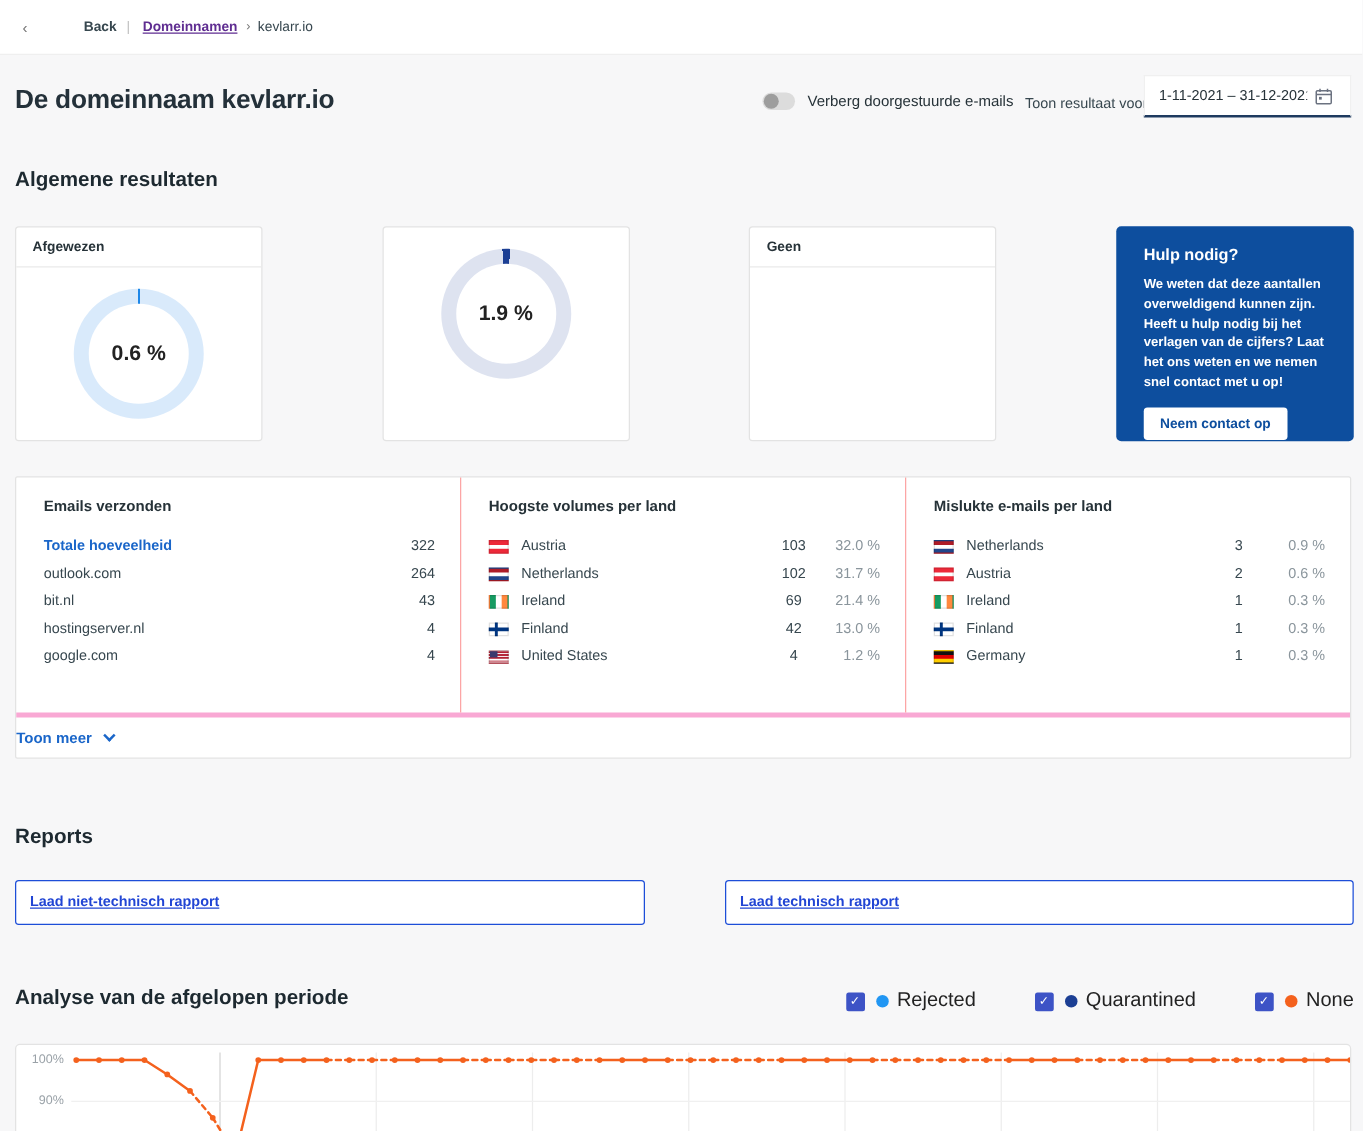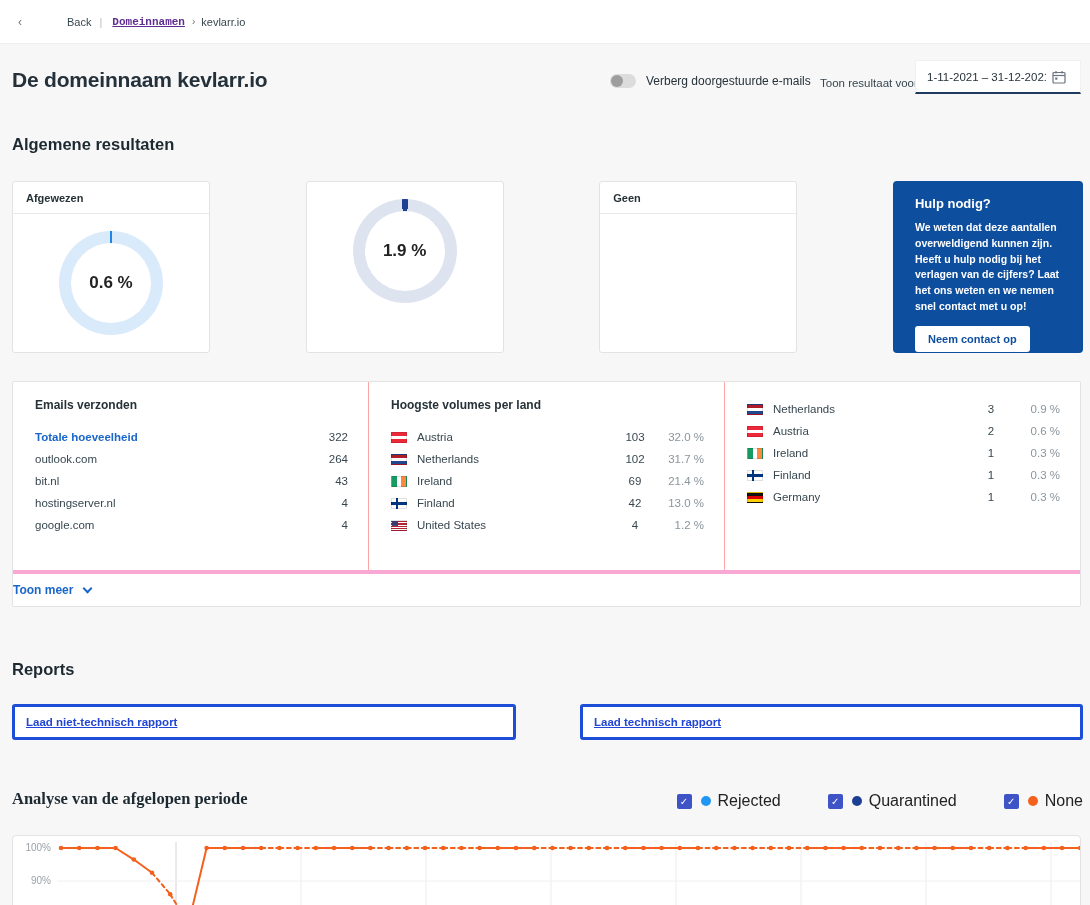--- a/index.html
+++ b/index.html
@@ -6,42 +6,42 @@
   html,body { width:1090px; height:905px; }
   body {
     font-family:"Liberation Sans","DejaVu Sans",sans-serif;
     background:#f7f7f8; color:#263238; position:relative; overflow:hidden;
   }
   
   .topbar { position:absolute; top:0; left:0; width:1090px; height:44px; background:#fff;
             border-bottom:1px solid #efefef; display:flex; align-items:center; padding-left:18px;
             font-size:11px; }
   .topbar .chev { color:#757575; margin-right:5px; font-size:12px; }
-  .topbar .back { font-weight:400; color:#37474f; margin-right:8px;padding-left:40px; }
+  .topbar .back { font-weight:700; color:#37474f; margin-right:8px;padding-left:40px; }
   .topbar .sep { color:#bdbdbd; margin-right:10px; }
-  .topbar .bc-link { color:#5f2d91; font-weight:700; text-decoration:underline; margin-right:7px; cursor:pointer;font-family:Liberation Mono, monospace; }
+  .topbar .bc-link { color:#5f2d91; font-weight:700; text-decoration:underline; margin-right:7px; cursor:pointer; }
   .topbar .chev2 { color:#757575; margin-right:6px; font-size:10px; }
   .topbar .current { color:#37474f; }
   
   .page-title { position:absolute; left:12px; top:68px; font-size:21px; font-weight:700; color:#24313a; letter-spacing:-0.2px; }
   .toggle-group { position:absolute; left:610px; top:74px; display:flex; align-items:center; }
   .toggle { width:26px; height:14px; border-radius:7px; background:#dcdcdc; position:relative; cursor:pointer; }
   .toggle .knob { position:absolute; left:1px; top:1px; width:12px; height:12px; border-radius:50%; background:#9d9d9d; }
   .toggle-label { margin-left:10px; font-size:12px; color:#263238; }
   .date-label { position:absolute; left:820px; top:77px; font-size:11.5px; color:#37474f; }
   .date-box { position:absolute; left:915px; top:60px; width:166px; height:34px; background:#fff;
               border:1px solid #f0f0f0; border-bottom:2px solid #1e3a5f; display:flex; align-items:center; }
   .date-box input { border:none; outline:none; background:transparent; font-family:inherit;
                     font-size:11.5px; color:#263238; width:130px; padding-left:11px; }
   .cal-icon { width:14px; height:14px; margin-left:6px; }
   
   .section-h { position:absolute; left:12px; font-size:16.5px; font-weight:700; color:#1d2930; }
   #h-general { top:135px; }
   #h-reports { top:660px; }
-  #h-analysis { top:789px;font-family:Liberation Serif, serif; }
+  #h-analysis { top:789px; }
   
   .cards-row { position:absolute; left:12px; top:181px; width:1071px; display:flex; justify-content:space-between; }
   .stat-card { width:198px; height:172px; background:#fff; border:1px solid #e3e3e3; border-radius:3px; }
   .stat-card-header { height:32px; display:flex; align-items:center; padding:0 13px;
                       border-bottom:1px solid #eaeaea; font-size:11px; font-weight:700; color:#263238; }
   .donut-wrap { height:138px; display:flex; align-items:center; justify-content:center; }
   .donut { width:104px; height:104px; border-radius:50%; position:relative; }
   .donut-inner { position:absolute; inset:12px; background:#fff; border-radius:50%;
                  display:flex; align-items:center; justify-content:center;
                  font-size:17px; font-weight:700; color:#222; }
@@ -75,21 +75,21 @@
       linear-gradient(90deg,transparent 0 26%,#003580 26% 44%,transparent 44%),
       linear-gradient(180deg,transparent 0 36%,#003580 36% 64%,transparent 64%),#fff; }
   .flag-us { background:
       linear-gradient(#3c3b6e,#3c3b6e) left top / 45% 55% no-repeat,
       repeating-linear-gradient(180deg,#b22234 0 1.2px,#fff 1.2px 2.4px); }
   .show-more-bar { border-top:4px solid #f9a8d4; height:36px; display:flex; align-items:center; justify-content:flex-start; }
   .show-more { display:flex; align-items:center; color:#1a66c9; font-size:12px; font-weight:700; cursor:pointer; }
   .chev-down { width:7px; height:7px; border-right:2px solid #1a66c9; border-bottom:2px solid #1a66c9;
                transform:rotate(45deg); margin-left:11px; margin-top:-4px; }
   
-  .report-card { position:absolute; top:704px; height:36px; background:#fff; border:3px solid #1d4ed8;
+  .report-card { position:absolute; top:704px; height:36px; background:#fff; border:1px solid #1d4ed8;
                  border-radius:3px; display:flex; align-items:center; padding-left:11px; }
   #report-card-1 { left:12px; width:504px; }
   #report-card-2 { left:580px; width:503px; }
   .report-link { font-size:11.5px; color:#2145d4; font-weight:700; text-decoration:underline; cursor:pointer; }
   
   .legend { position:absolute; top:792px; right:7px; display:flex; align-items:center; gap:47px; }
   .legend-item { display:flex; align-items:center; }
   .checkbox { width:15px; height:15px; border-radius:2px; background:#3d53c6; color:#fff; font-size:10px;
               display:flex; align-items:center; justify-content:center; margin-right:9px; cursor:pointer; }
   .dot { width:10px; height:10px; border-radius:50%; margin-right:7px; }
@@ -220,20 +220,21 @@
           </div>
           <div class="srow">
             <span class="flag flag-us"></span>
             <span class="sname">United States</span>
             <span class="scount">4</span>
             <span class="spct">1.2 %</span>
           </div>
         </div>
     </div>
     <div class="stats-col">
+      <h3>Mislukte e-mails per land</h3>
       <div id="failed-rows">
           <div class="srow">
             <span class="flag flag-nl"></span>
             <span class="sname">Netherlands</span>
             <span class="scount">3</span>
             <span class="spct">0.9 %</span>
           </div>
           <div class="srow">
             <span class="flag flag-at"></span>
             <span class="sname">Austria</span>

